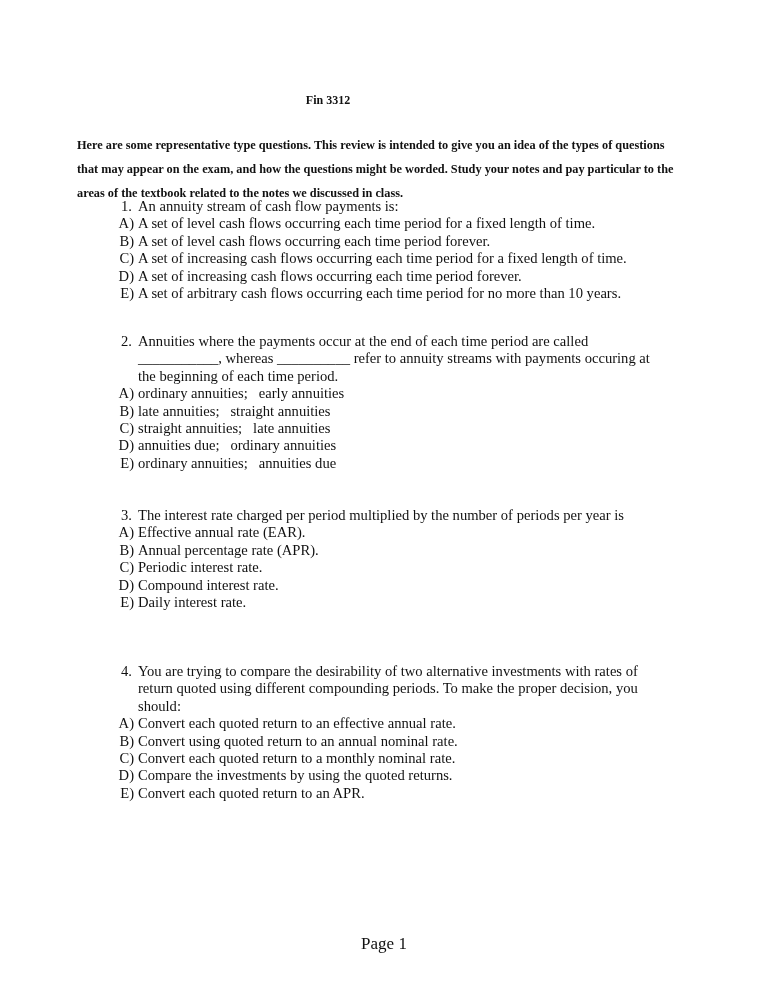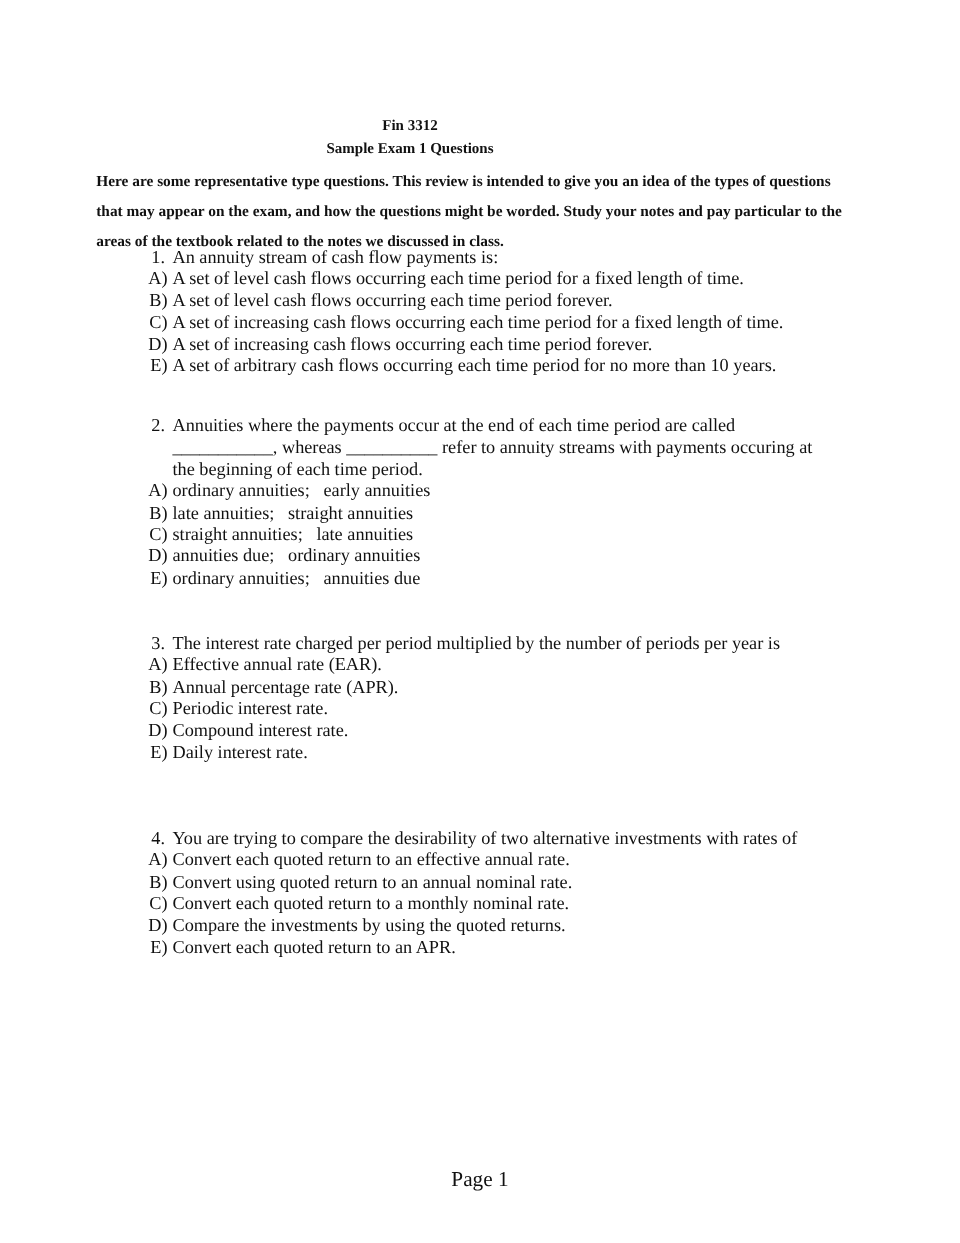--- a/index.html
+++ b/index.html
@@ -24,21 +24,20 @@
     position: absolute; top: 934px; left: 0; width: 768px; text-align: center;
     font-size: 17px; padding-left: 0;
   }
   .page-number span { position: relative; left: 0; }
 </style>
 </head>
 <body>
 
 <div class="title-block">
   <div class="title-line">Fin 3312</div>
-  <div class="title-line">Sample Exam 1 Questions</div>
 </div>
 
 <div class="intro">Here are some representative type questions.  This review is intended to give you an idea of the types of questions that may appear on the exam, and how the questions might be worded.  Study your notes and pay particular to the areas of the textbook related to the notes we discussed in class.</div>
 
 <div class="question" style="top:198px;">
   <div class="q-row">
     <div class="q-num">1.</div>
     <div class="q-text">
       <span class="q-line">An annuity stream of cash flow payments is:</span>
     </div>
@@ -123,20 +122,22 @@
       <div class="opt-letter">E)</div>
       <div class="opt-text">Daily interest rate.</div>
     </div>
 </div>
 
 <div class="question" style="top:663px;">
   <div class="q-row">
     <div class="q-num">4.</div>
     <div class="q-text">
       <span class="q-line">You are trying to compare the desirability of two alternative investments with rates of</span>
+      <span class="q-line">return quoted using different compounding periods. To make the proper decision, you</span>
+      <span class="q-line">should:</span>
     </div>
   </div>
   <div class="opt-row">
       <div class="opt-letter">A)</div>
       <div class="opt-text">Convert each quoted return to an effective annual rate.</div>
     </div>
   <div class="opt-row">
       <div class="opt-letter">B)</div>
       <div class="opt-text">Convert using quoted return to an annual nominal rate.</div>
     </div>

